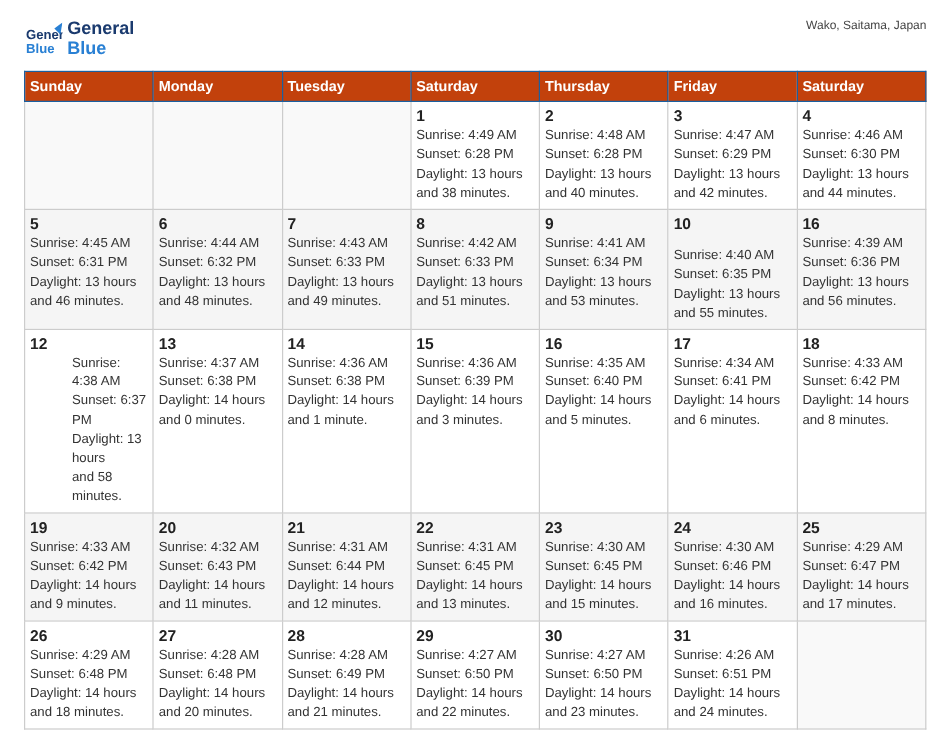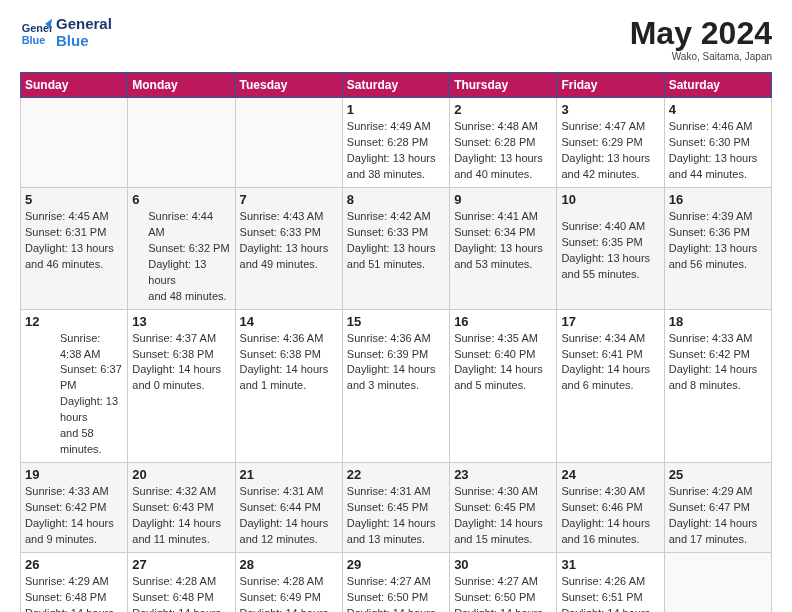--- a/index.html
+++ b/index.html
@@ -43,21 +43,21 @@
     .location {
       font-size: 10px;
       color: #444;
     }
     .calendar {
       width: 100%;
       border-collapse: collapse;
       table-layout: fixed;
     }
     .calendar th {
-      background: #be185d;
+      background: #c2410c;
       color: #fff;
       font-size: 12px;
       font-weight: bold;
       padding: 5px 4px;
       text-align: left;
       border: 1px solid #1a5fa0;
     }
     .calendar td {
       vertical-align: top;
       border: 1px solid #ccc;
@@ -114,21 +114,20 @@
         <text x="2" y="18" font-size="13" font-weight="bold" fill="#1a3a6e">General</text>
         <text x="2" y="32" font-size="13" font-weight="bold" fill="#2980d4">Blue</text>
         <polygon points="30,8 38,2 36,14" fill="#2980d4"></polygon>
       </svg>
       <div>
         <div style="font-size:15px;font-weight:bold;color:#1a3a6e;line-height:1.1;">General</div>
         <div style="font-size:15px;font-weight:bold;color:#2980d4;line-height:1.1;">Blue</div>
       </div>
     </div>
     <div class="title-area">
-      <div class="month-title">May 2024</div>
       <div class="location">Wako, Saitama, Japan</div>
     </div>
   </div>
 
   <table class="calendar">
     <thead>
       <tr>
       <th>Sunday</th>
           <th>Monday</th>
           <th>Tuesday</th>
@@ -175,21 +174,21 @@
         <tr>
           <td>
             <span class="day-num">5</span>
             <div class="day-info" style="white-space: pre-line;">Sunrise: 4:45 AM
 Sunset: 6:31 PM
 Daylight: 13 hours
 and 46 minutes.</div>
           </td>
           <td>
             <span class="day-num">6</span>
-            <div class="day-info" style="white-space: pre-line; margin-left: 16px;">Sunrise: 4:44 AM
+            <div class="day-info" style="white-space: pre-line;">Sunrise: 4:44 AM
 Sunset: 6:32 PM
 Daylight: 13 hours
 and 48 minutes.</div>
           </td>
           <td>
             <span class="day-num">7</span>
             <div class="day-info" style="white-space: pre-line;">Sunrise: 4:43 AM
 Sunset: 6:33 PM
 Daylight: 13 hours
 and 49 minutes.</div>

